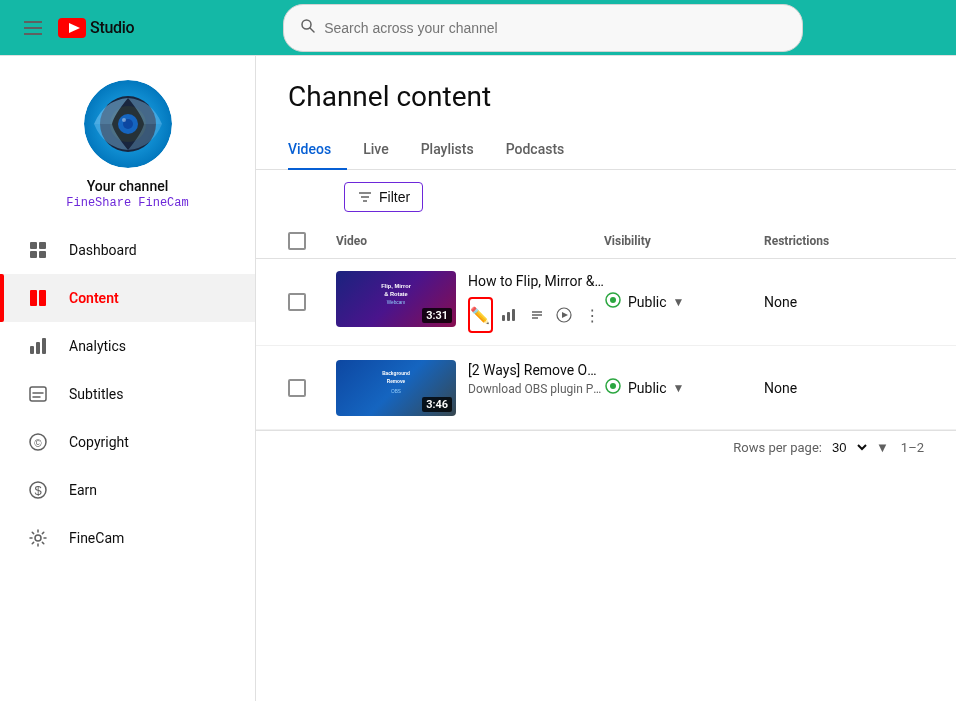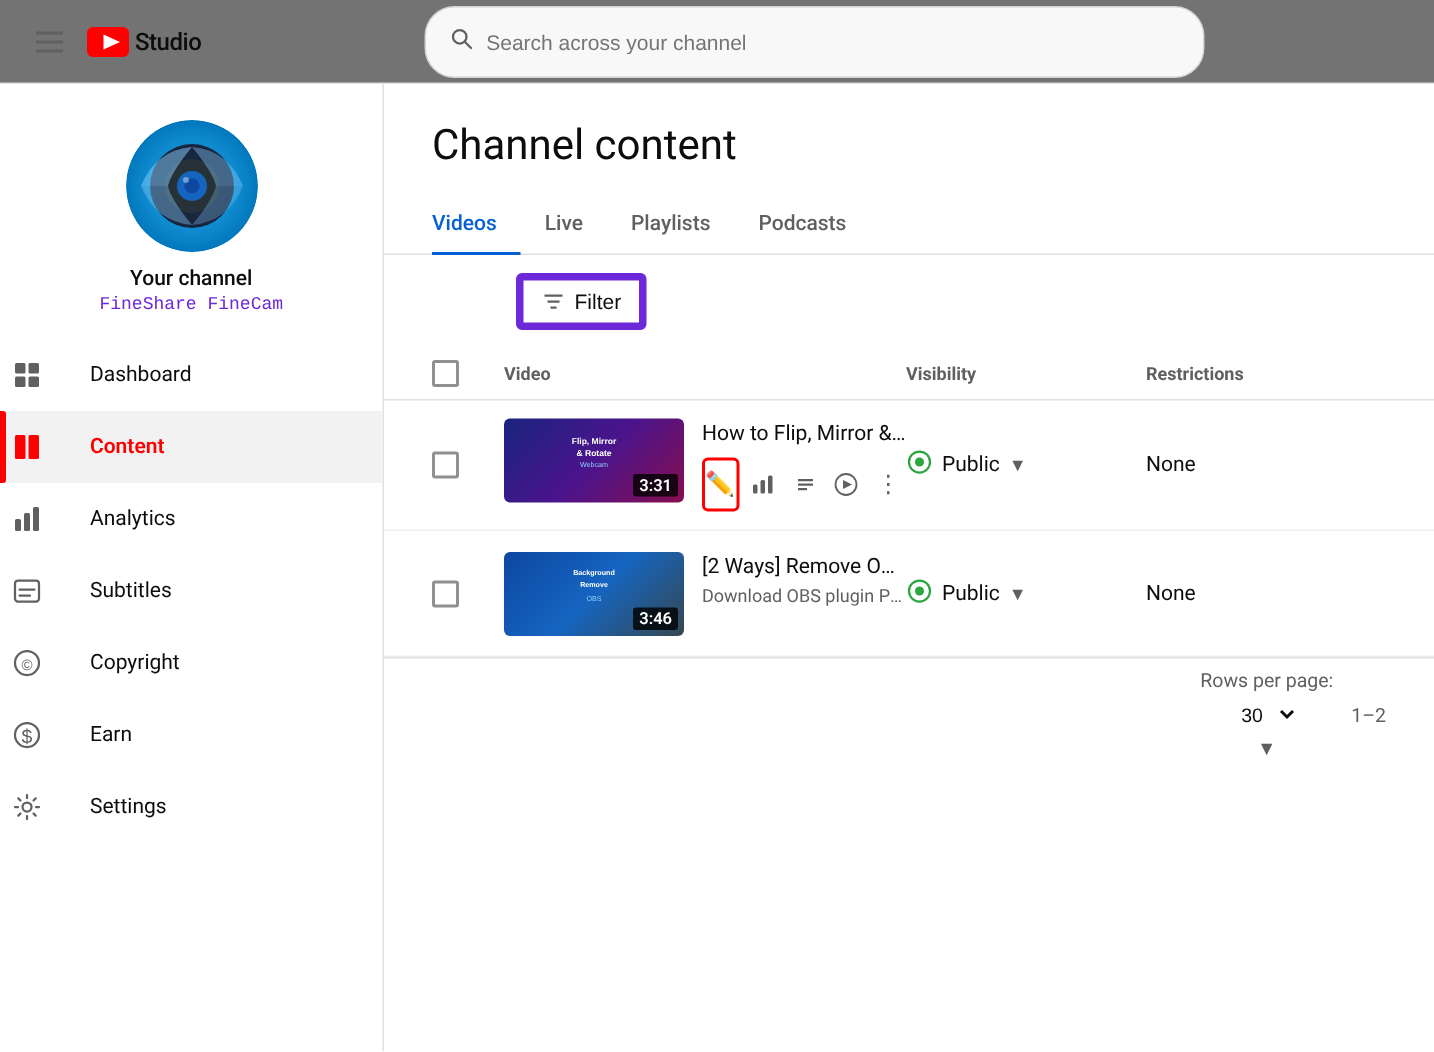--- a/index.html
+++ b/index.html
@@ -1,21 +1,21 @@
 <!DOCTYPE html>
 <html><head>
   <meta charset="utf-8">
   <style>
     * { box-sizing: border-box; margin: 0; padding: 0; }
     body { font-family: 'Roboto', Arial, sans-serif; font-size: 14px; color: #0d0d0d; background: #fff; display: flex; flex-direction: column; height: 701px; width: 956px; overflow: hidden; }
 
     
     .topbar {
       height: 56px;
-      background: #737373;
+      background: #14b8a6;
       border-bottom: 1px solid #e0e0e0;
       display: flex;
       align-items: center;
       padding: 0 16px;
       gap: 12px;
       flex-shrink: 0;
       z-index: 10;
     }
     .topbar-left { display: flex; align-items: center; gap: 8px; }
     .hamburger-icon { cursor: pointer; display: flex; flex-direction: column; gap: 4px; padding: 8px; }
@@ -73,22 +73,22 @@
       overflow: hidden;
       margin-bottom: 10px;
     }
     .channel-avatar svg { width: 100%; height: 100%; }
     .channel-name { font-size: 14px; font-weight: 500; color: #0d0d0d; }
     .channel-handle { font-size: 12px; color: #6d28d9; margin-top: 2px; font-family: Liberation Mono, monospace; }
 
     .nav-item {
       display: flex;
       align-items: center;
-      gap: 32px;
-      padding: 0 8px;
+      gap: 21px;
+      padding: 0 28px;
       height: 48px;
       cursor: pointer;
       color: #0d0d0d;
       position: relative;
       text-decoration: none;
       text-align: center;
     }
     .nav-item.active { background: #f2f2f2; }
     .nav-item.active::before {
       content: '';
@@ -138,21 +138,21 @@
       display: flex;
       align-items: center;
       padding: 12px 32px;
       gap: 8px;
     }
     .filter-btn {
       display: flex;
       align-items: center;
       gap: 6px;
       padding: 6px 12px;
-      border: 5px solid #6d28d9;
+      border: 1px solid #6d28d9;
       border-radius: 4px;
       background: #fff;
       cursor: pointer;
       font-size: 14px;
       color: #0d0d0d;
       text-align: center;
     }
     .table-header {
       display: flex;
       align-items: center;
@@ -268,21 +268,20 @@
       padding: 8px 32px;
       font-size: 13px;
       color: #606060;
       gap: 12px;
       border-top: 1px solid #e0e0e0;
     }
     .rows-select {
       display: flex;
       align-items: center;
       gap: 6px;
-      flex-direction: column;
     }
     .rows-select select {
       border: none;
       background: transparent;
       font-size: 13px;
       cursor: pointer;
       color: #0d0d0d;
     }
 
     
@@ -418,21 +417,21 @@
         </span>
         <span class="nav-label">Earn</span>
       </div>
       <div class="nav-item">
         <span class="nav-icon">
           <svg width="20" height="20" viewBox="0 0 20 20" fill="none">
               <circle cx="10" cy="10" r="3" stroke="currentColor" stroke-width="1.5"></circle>
               <path d="M10 2v2M10 16v2M2 10h2M16 10h2M4.22 4.22l1.42 1.42M14.36 14.36l1.42 1.42M4.22 15.78l1.42-1.42M14.36 5.64l1.42-1.42" stroke="currentColor" stroke-width="1.5" stroke-linecap="round"></path>
             </svg>
         </span>
-        <span class="nav-label">Settings</span>
+        <span class="nav-label">FineCam</span>
       </div>
     </nav>
   </aside>
 
   <main class="main">
     <div class="main-header">
       <h1 class="page-title">Channel content</h1>
     </div>
 
     <div class="tabs">

